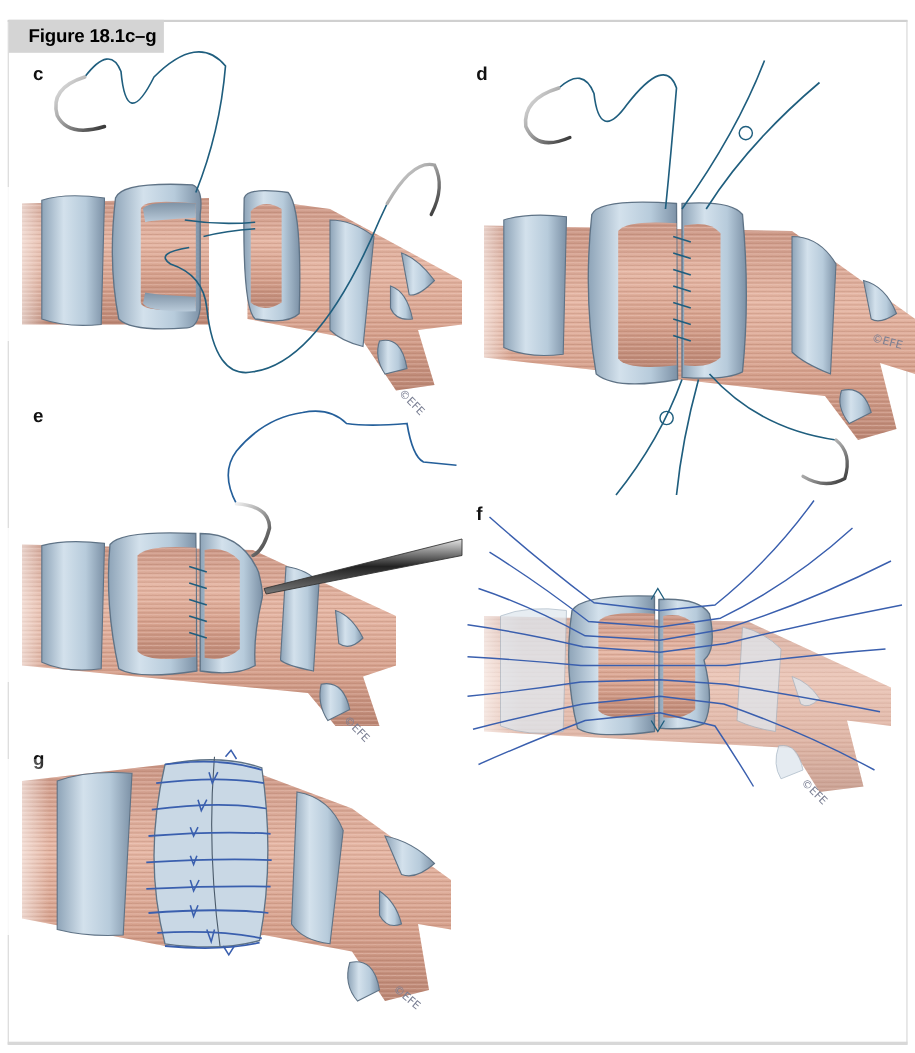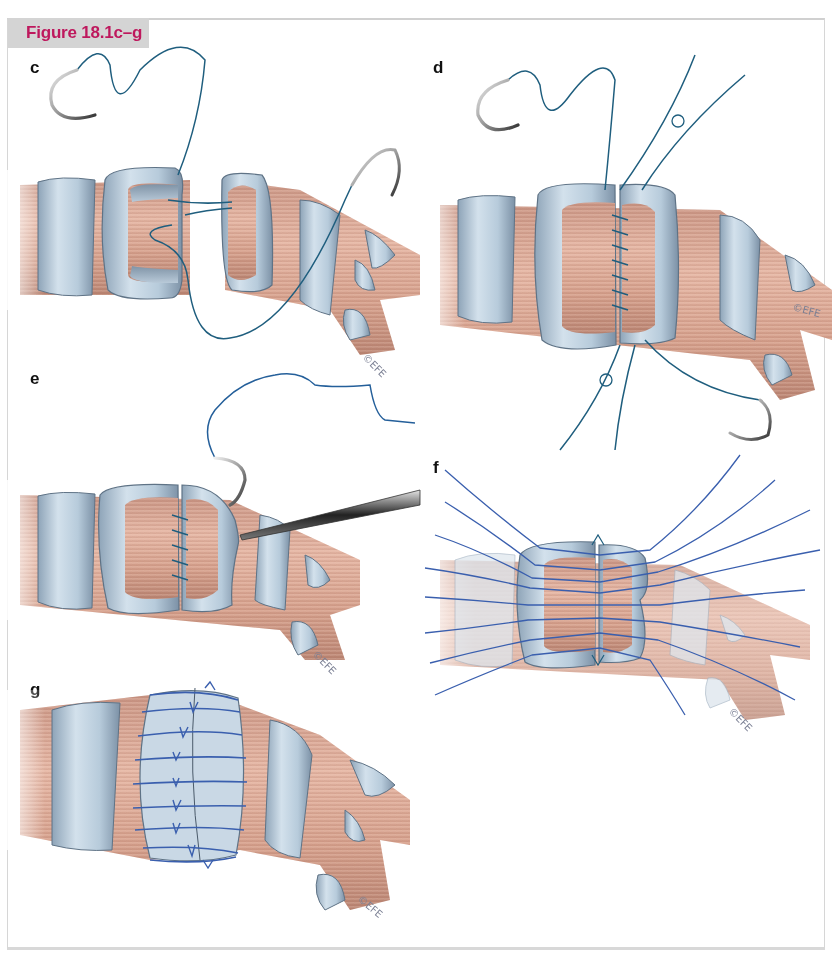--- a/index.html
+++ b/index.html
@@ -1,18 +1,18 @@
 <!DOCTYPE html>
 <html><head>
 <meta charset="utf-8">
 <style>
   html, body { margin:0; padding:0; background:#ffffff; }
   body { width:832px; height:957px; position:relative; overflow:hidden; font-family:"Liberation Sans", sans-serif; }
   .frame { position:absolute; left:7px; top:18px; width:818px; height:932px; border:1px solid #d6d6d6; border-top:2px solid #d0d0d0; border-bottom:3px solid #d8d8d8; background:#fff; box-sizing:border-box; }
-  .fig-tab { position:absolute; left:8px; top:18px; width:141px; height:30px; background:#d4d4d4; color:#be185d; font-weight:bold; font-size:17px; line-height:30px; padding-left:18px; box-sizing:border-box; letter-spacing:-0.2px; }
+  .fig-tab { position:absolute; left:8px; top:18px; width:141px; height:30px; background:#d4d4d4; color:#000000; font-weight:bold; font-size:17px; line-height:30px; padding-left:18px; box-sizing:border-box; letter-spacing:-0.2px; }
   .panel-label { position:absolute; font-weight:bold; font-size:17px; color:#111; }
   svg.panel { position:absolute; overflow:visible; }
   .copyright { font-family:"DejaVu Sans", sans-serif; font-size:10px; fill:#7a7f93; }
 </style>
 </head>
 <body>
 
 <div class="frame"></div>
 <div class="fig-tab">Figure 18.1c–g</div>
 

